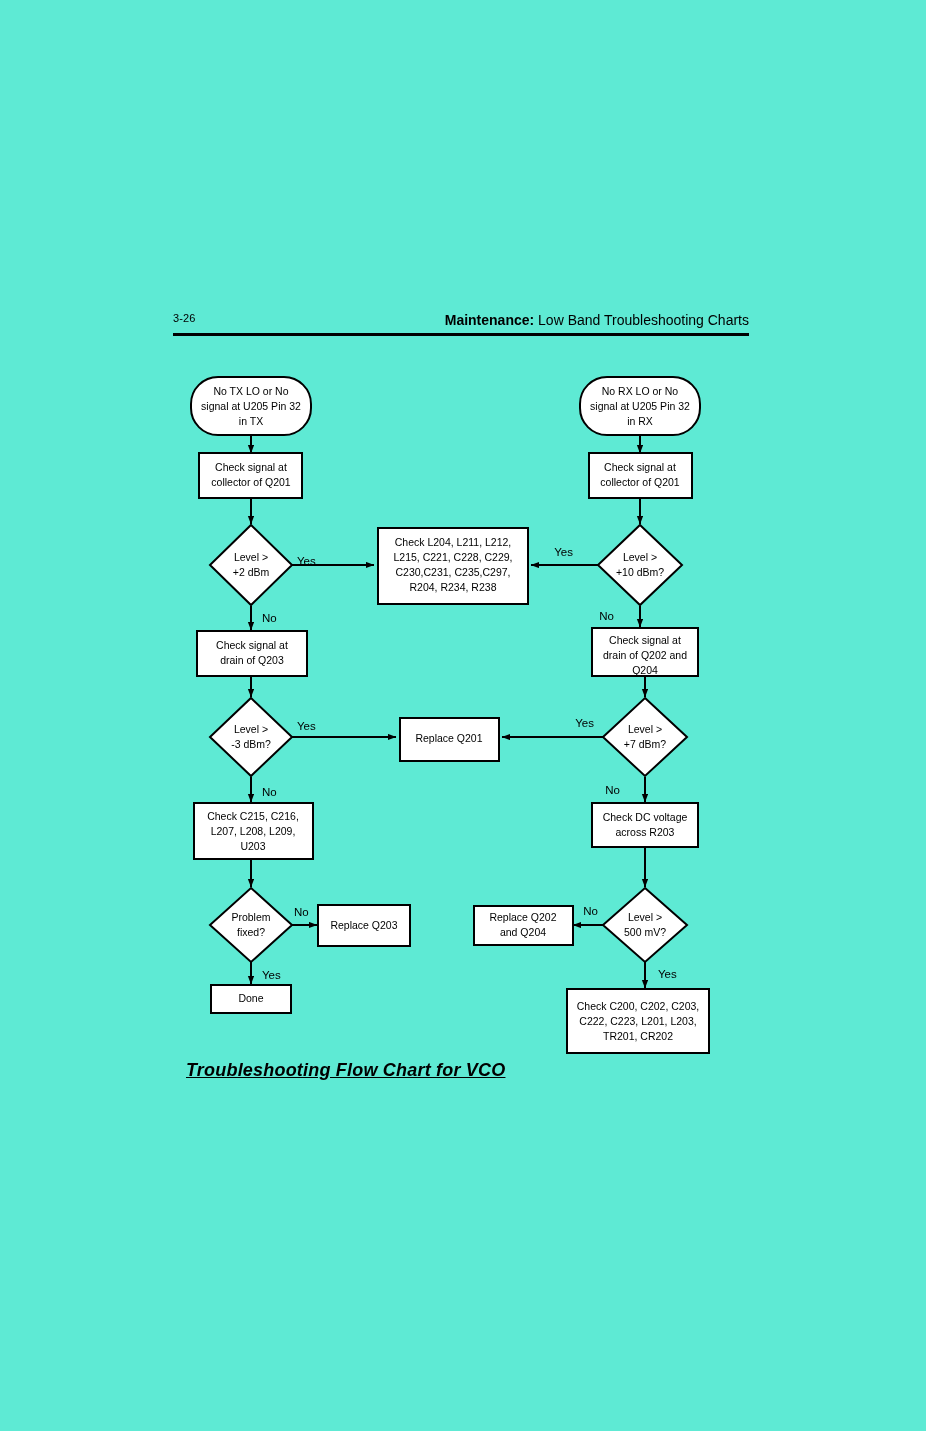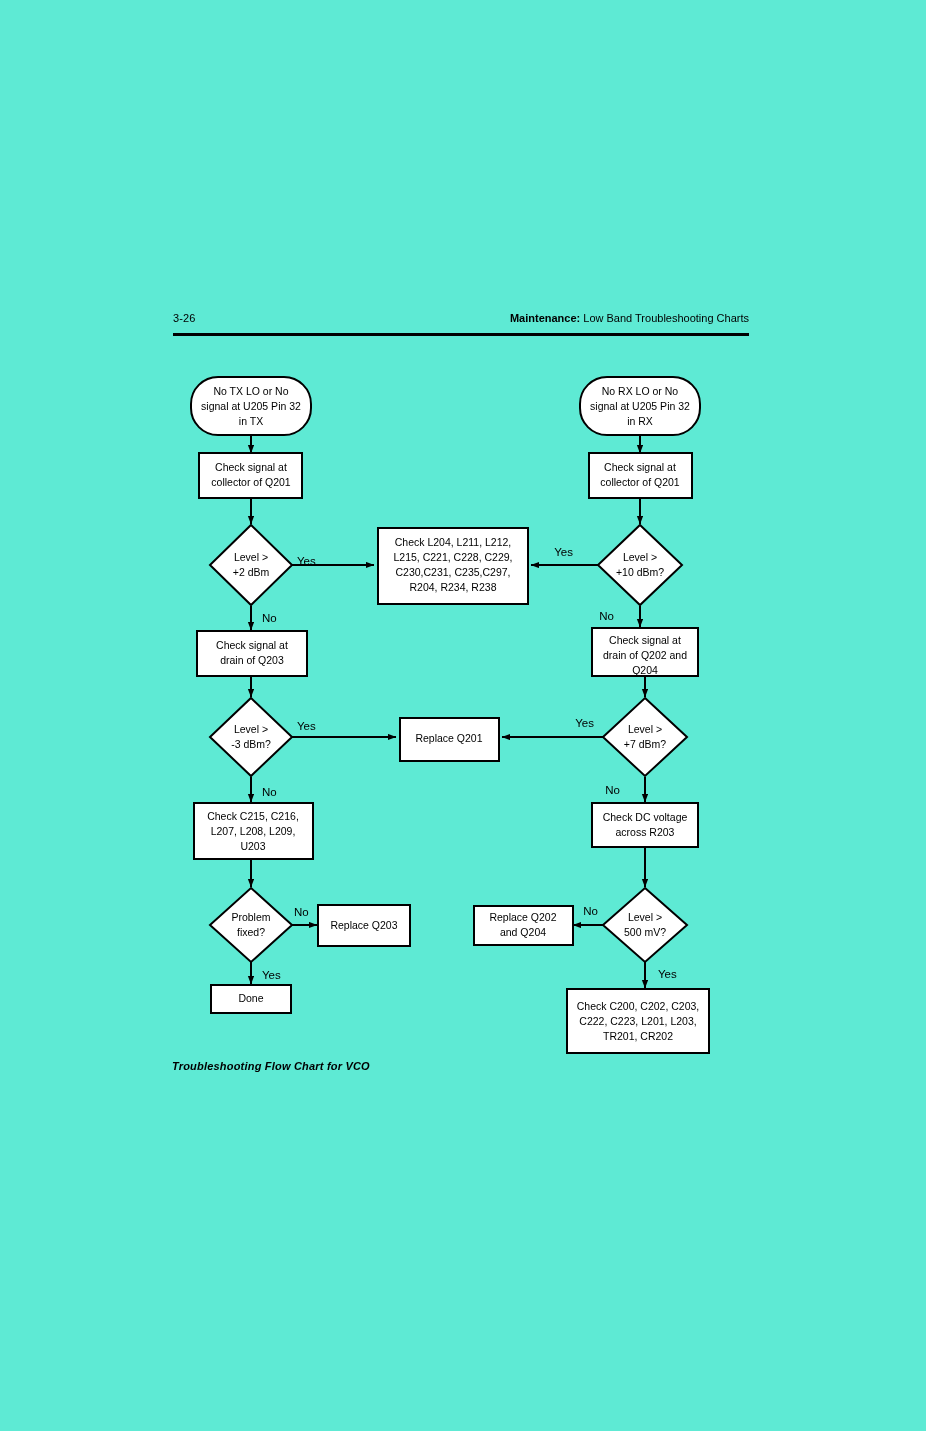--- a/index.html
+++ b/index.html
@@ -33,21 +33,21 @@
     left: 0;
     top: 0;
     font-size: 11px;
     letter-spacing: 0.1px;
     white-space: nowrap;
   }
   .hdr-title {
     position: absolute;
     right: 0;
     top: 0;
-    font-size: 11px;
+    font-size: 14px;
     white-space: nowrap;
   }
   .hdr-title .hdr-strong { font-weight: bold; }
   #header-rule {
     position: absolute;
     left: 173px;
     top: 333px;
     width: 576px;
     height: 2.5px;
     background: #000000;
@@ -83,27 +83,28 @@
   .edge-label {
     font-family: "Liberation Sans", sans-serif;
     font-size: 11.5px;
     fill: #000000;
     dominant-baseline: middle;
   }
 
   
   #figure-caption {
     position: absolute;
-    left: 172px;
+    left: 186px;
     top: 1060px;
-    font-size: 11px;
+    font-size: 18px;
     font-weight: bold;
     font-style: italic;
     letter-spacing: 0.2px;
     white-space: nowrap;
+    text-decoration: underline;
   }
 </style>
 </head>
 <body>
 
 <div id="page">
 
   <div id="page-header">
     <span class="hdr-folio">3-26</span>
     <span class="hdr-title"><span class="hdr-strong">Maintenance:</span><span> Low Band Troubleshooting Charts</span></span>

